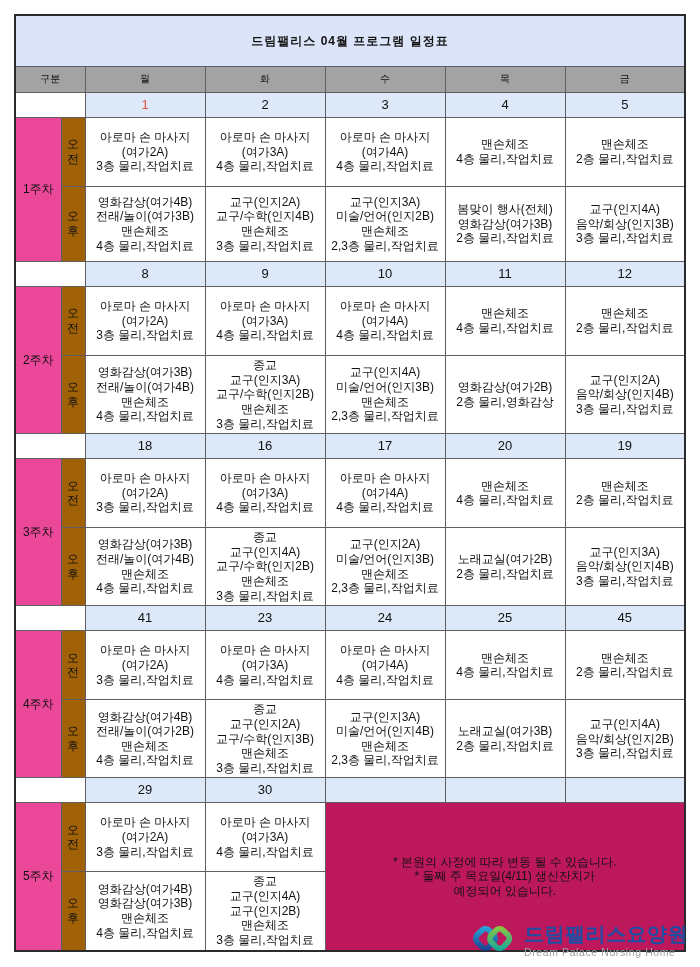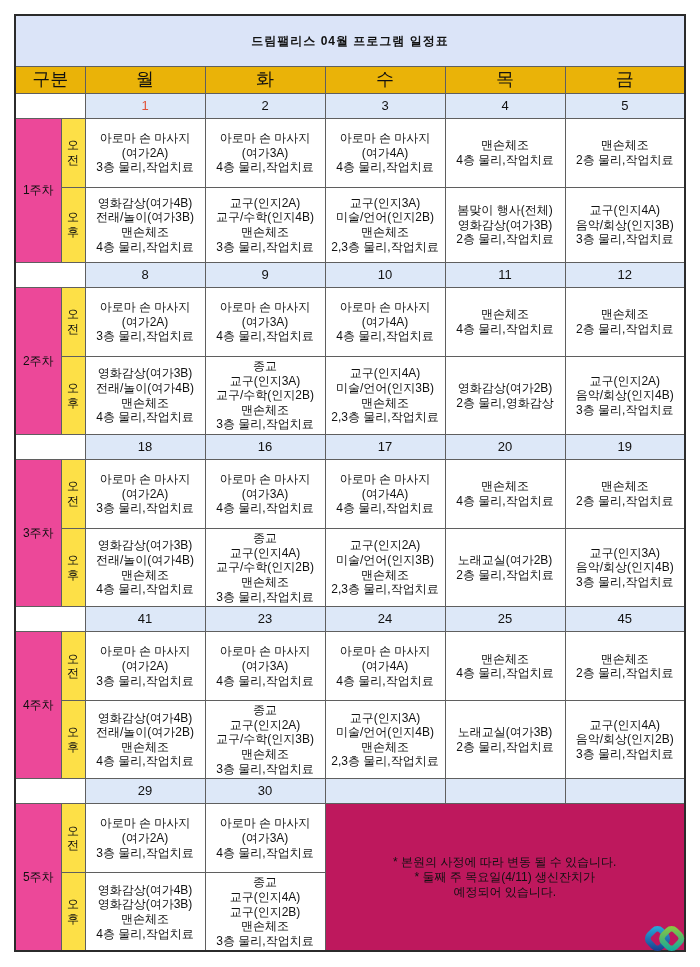--- a/index.html
+++ b/index.html
@@ -19,28 +19,28 @@
     font-size:12px;line-height:1.22;
     padding:2px 1px;
     white-space:pre-line;
     overflow:hidden;
   }
   td.title-cell{
     background:#dbe4f8;height:46px;
     font-size:29px;font-weight:600;letter-spacing:1px;
     border-bottom:1.5px solid #2b2b2b;
   }
-  tr.header-row td{height:21px;font-size:18px;background:#eab308;}
+  tr.header-row td{height:21px;font-size:10px;background:#a3a3a3;}
   tr.date-row td{height:20px;background:#dde8f8;font-size:13px;}
   tr.date-row td.date-spacer{background:#ffffff;}
   td.red-date{color:#e0533a;}
   td.week-cell{font-size:13px;background:#ec4899;}
   td.time-cell{
     word-break:break-all;padding:0 5px;font-size:12.5px;line-height:1.25;
-    background:#fde047;
+    background:#a16207;
   }
   tr.am-row td.day-cell{height:64px;}
   tr.pm-row td.day-cell{height:70px;}
   td.note-cell{
     background:#be185d;font-size:12.5px;line-height:1.65;
   }
   .footer{
     position:absolute;right:12px;bottom:4px;
     display:flex;align-items:center;gap:8px;
   }
@@ -315,13 +315,17 @@
           <stop offset="0" stop-color="#13a99b"></stop>
             <stop offset="1" stop-color="#8dc63f"></stop>
         </linearGradient>
       </defs>
       <g fill="none" stroke-width="6.5" stroke-linejoin="round">
         <rect x="8" y="12" width="19" height="19" rx="6" stroke="url(#g1)" transform="rotate(-45 17.5 21.5)"></rect>
         <rect x="24" y="12" width="19" height="19" rx="6" stroke="url(#g2)" transform="rotate(-45 33.5 21.5)"></rect>
       </g>
     </svg>
   </span>
+  <span class="logo-text">
+    <span class="logo-name">드림팰리스요양원</span>
+    <span class="logo-sub">Dream Palace Nursing Home</span>
+  </span>
 </div>
 
 </body></html>

